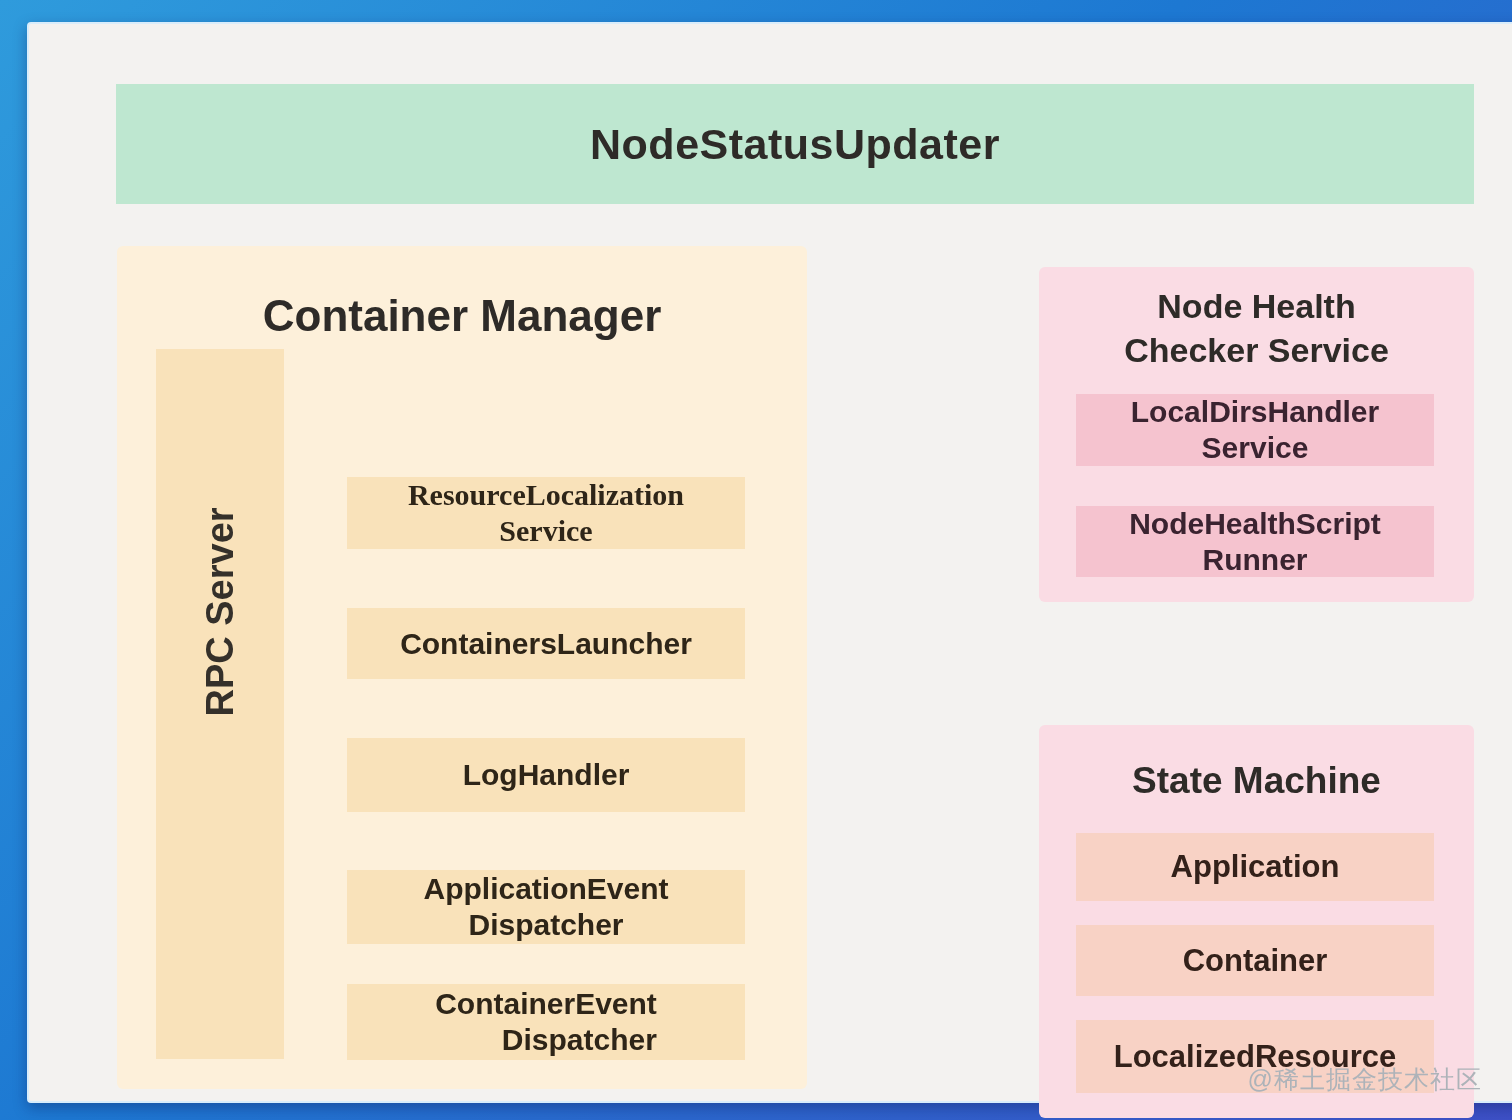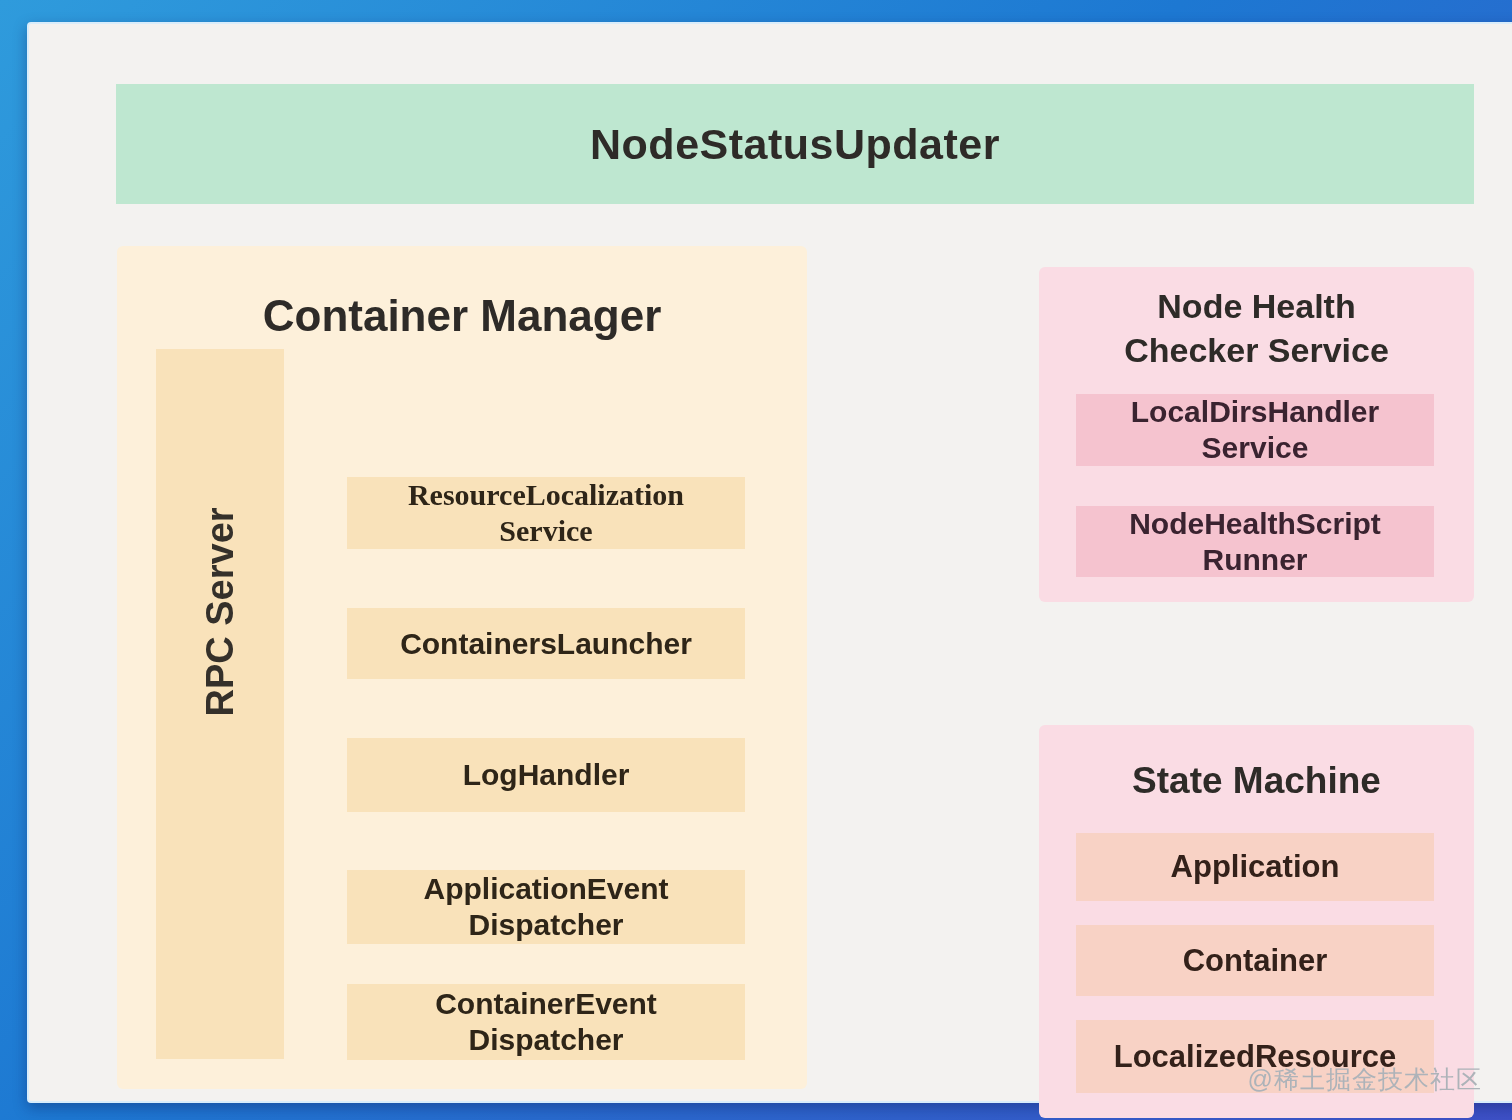--- a/index.html
+++ b/index.html
@@ -104,21 +104,21 @@
     width: 398px;
     background: var(--cream-box);
     color: #2e2518;
     font-size: 30px;
   }
   .cb-0 { top: 108px; height: 73px; }   
   .cb-1 { top: 231px; height: 72px; font-family: Liberation Serif, serif; }   
   .cb-2 { top: 362px; height: 71px; }   
   .cb-3 { top: 492px; height: 74px; }   
   .cb-4 { top: 624px; height: 74px; }   
-  .cb-5 { top: 738px; height: 76px; }   
+  .cb-5 { top: 738px; height: 76px; text-align: right; }   
 
   .pink-box {
     left: 37px;                   
     width: 358px;
     background: var(--pink-box);
     color: #3a2330;
     font-size: 30px;
   }
   .nb-0 { top: 127px; height: 72px; }   
   .nb-1 { top: 239px; height: 71px; }   

